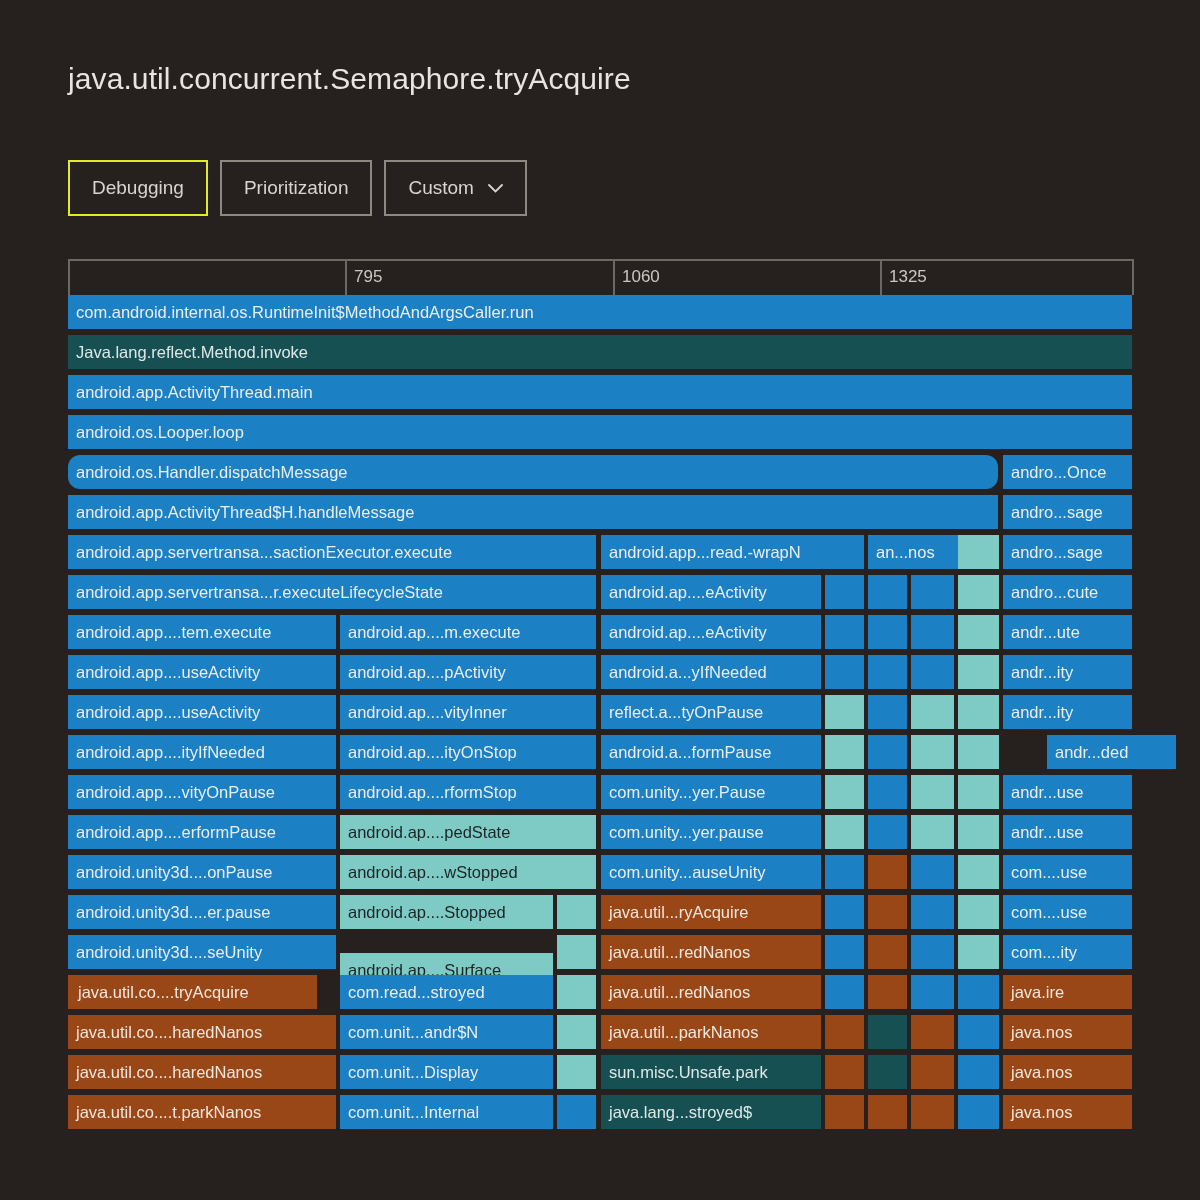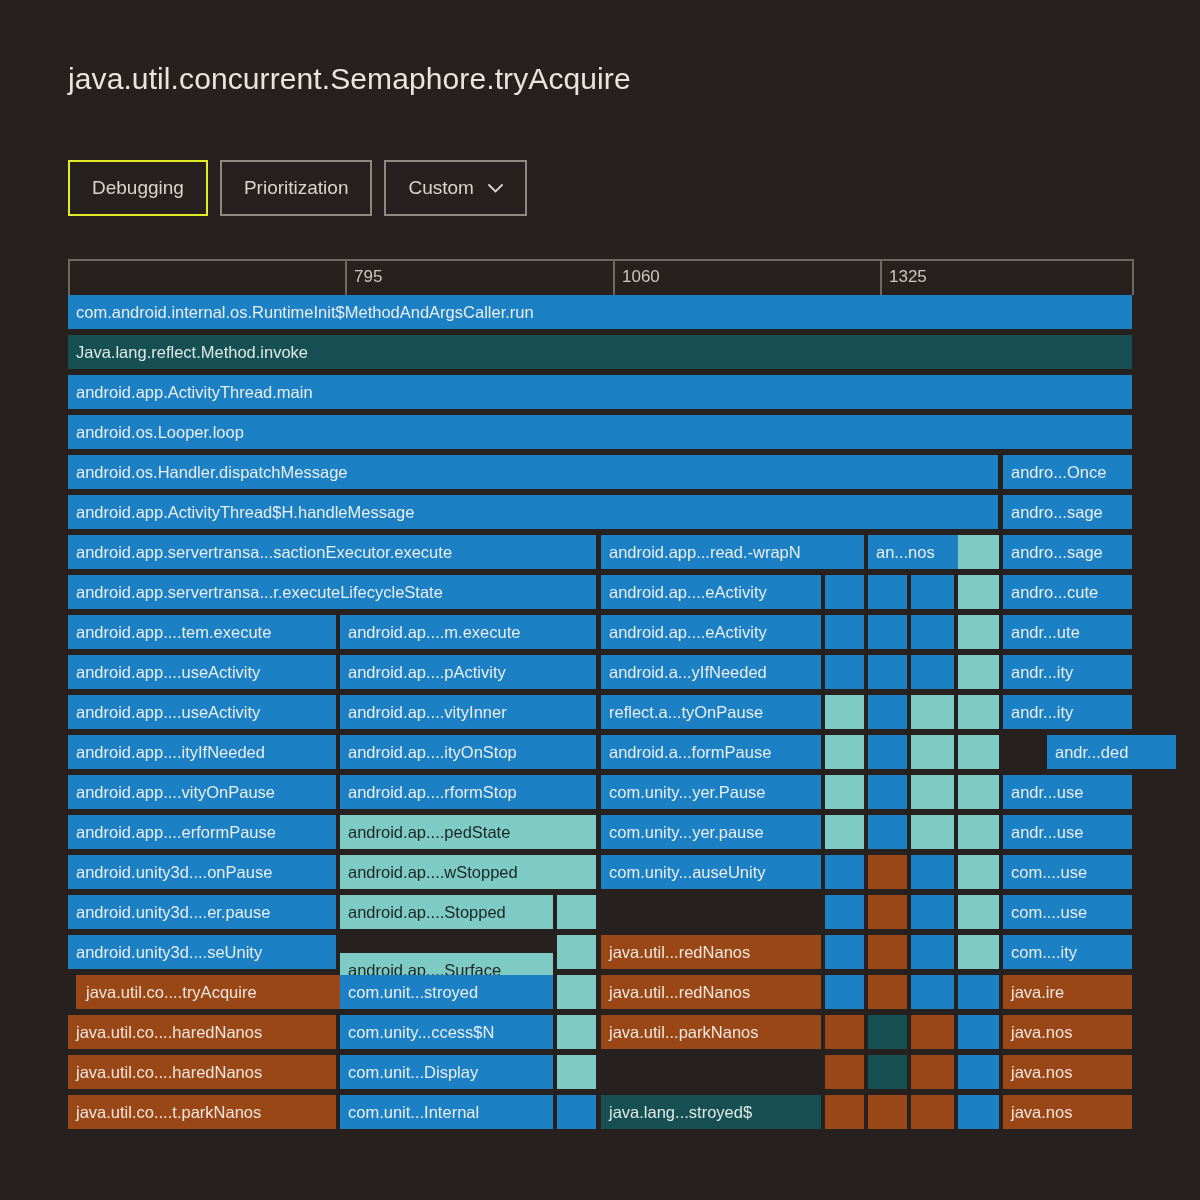--- a/index.html
+++ b/index.html
@@ -165,21 +165,21 @@
       <div class="frow">
         <div class="cell c-dteal" style="left: 0px; width: 1064px;">Java.lang.reflect.Method.invoke</div>
       </div>
       <div class="frow">
         <div class="cell c-blue" style="left: 0px; width: 1064px;">android.app.ActivityThread.main</div>
       </div>
       <div class="frow">
         <div class="cell c-blue" style="left: 0px; width: 1064px;">android.os.Looper.loop</div>
       </div>
       <div class="frow">
-        <div class="cell c-blue" style="left: 0px; width: 930px;">android.os.Handler.dispatchMessage</div>
+        <div class="cell c-blue" style="left: 0px; width: 930px; border-radius: 12px;">android.os.Handler.dispatchMessage</div>
         <div class="cell c-blue" style="left: 935px; width: 129px;">andro...Once</div>
       </div>
       <div class="frow">
         <div class="cell c-blue" style="left: 0px; width: 930px;">android.app.ActivityThread$H.handleMessage</div>
         <div class="cell c-blue" style="left: 935px; width: 129px;">andro...sage</div>
       </div>
       <div class="frow">
         <div class="cell c-blue" style="left: 0px; width: 528px;">android.app.servertransa...sactionExecutor.execute</div>
         <div class="cell c-blue" style="left: 533px; width: 263px;">android.app...read.-wrapN</div>
         <div class="cell c-blue" style="left: 800px; width: 90px;">an...nos</div>
@@ -262,63 +262,65 @@
         <div class="cell c-blue" style="left: 757px; width: 39px;"></div>
         <div class="cell c-brown" style="left: 800px; width: 39px;"></div>
         <div class="cell c-blue" style="left: 843px; width: 43px;"></div>
         <div class="cell c-teal" style="left: 890px; width: 41px;"></div>
         <div class="cell c-blue" style="left: 935px; width: 129px;">com....use</div>
       </div>
       <div class="frow">
         <div class="cell c-blue" style="left: 0px; width: 268px;">android.unity3d....er.pause</div>
         <div class="cell c-teal" style="left: 272px; width: 213px;">android.ap....Stopped</div>
         <div class="cell c-teal" style="left: 489px; width: 39px;"></div>
+        <div class="cell c-brown" style="left: 533px; width: 220px;">java.util...ryAcquire</div>
         <div class="cell c-blue" style="left: 757px; width: 39px;"></div>
         <div class="cell c-brown" style="left: 800px; width: 39px;"></div>
         <div class="cell c-blue" style="left: 843px; width: 43px;"></div>
         <div class="cell c-teal" style="left: 890px; width: 41px;"></div>
         <div class="cell c-blue" style="left: 935px; width: 129px;">com....use</div>
       </div>
       <div class="frow">
         <div class="cell c-blue" style="left: 0px; width: 268px;">android.unity3d....seUnity</div>
         <div class="cell c-teal" style="left: 272px; width: 213px; margin-top: 18px;">android.ap....Surface</div>
         <div class="cell c-teal" style="left: 489px; width: 39px;"></div>
         <div class="cell c-brown" style="left: 533px; width: 220px;">java.util...redNanos</div>
         <div class="cell c-blue" style="left: 757px; width: 39px;"></div>
         <div class="cell c-brown" style="left: 800px; width: 39px;"></div>
         <div class="cell c-blue" style="left: 843px; width: 43px;"></div>
         <div class="cell c-teal" style="left: 890px; width: 41px;"></div>
         <div class="cell c-blue" style="left: 935px; width: 129px;">com....ity</div>
       </div>
       <div class="frow">
-        <div class="cell c-brown" style="left: 8px; width: 268px; padding-left: 10px;">java.util.co....tryAcquire</div>
-        <div class="cell c-blue" style="left: 272px; width: 213px;">com.unit...stroyed</div>
+        <div class="cell c-brown" style="left: 0px; width: 249px; padding-left: 10px;">java.util.co....tryAcquire</div>
+        <div class="cell c-blue" style="left: 272px; width: 213px;">com.read...stroyed</div>
         <div class="cell c-teal" style="left: 489px; width: 39px;"></div>
         <div class="cell c-brown" style="left: 533px; width: 220px;">java.util...redNanos</div>
         <div class="cell c-blue" style="left: 757px; width: 39px;"></div>
         <div class="cell c-brown" style="left: 800px; width: 39px;"></div>
         <div class="cell c-blue" style="left: 843px; width: 43px;"></div>
         <div class="cell c-blue" style="left: 890px; width: 41px;"></div>
         <div class="cell c-brown" style="left: 935px; width: 129px;">java.ire</div>
       </div>
       <div class="frow">
         <div class="cell c-brown" style="left: 0px; width: 268px;">java.util.co....haredNanos</div>
-        <div class="cell c-blue" style="left: 272px; width: 213px;">com.unity...ccess$N</div>
+        <div class="cell c-blue" style="left: 272px; width: 213px;">com.unit...andr$N</div>
         <div class="cell c-teal" style="left: 489px; width: 39px;"></div>
         <div class="cell c-brown" style="left: 533px; width: 220px;">java.util...parkNanos</div>
         <div class="cell c-brown" style="left: 757px; width: 39px;"></div>
         <div class="cell c-dteal" style="left: 800px; width: 39px;"></div>
         <div class="cell c-brown" style="left: 843px; width: 43px;"></div>
         <div class="cell c-blue" style="left: 890px; width: 41px;"></div>
         <div class="cell c-brown" style="left: 935px; width: 129px;">java.nos</div>
       </div>
       <div class="frow">
         <div class="cell c-brown" style="left: 0px; width: 268px;">java.util.co....haredNanos</div>
         <div class="cell c-blue" style="left: 272px; width: 213px;">com.unit...Display</div>
         <div class="cell c-teal" style="left: 489px; width: 39px;"></div>
+        <div class="cell c-dteal" style="left: 533px; width: 220px;">sun.misc.Unsafe.park</div>
         <div class="cell c-brown" style="left: 757px; width: 39px;"></div>
         <div class="cell c-dteal" style="left: 800px; width: 39px;"></div>
         <div class="cell c-brown" style="left: 843px; width: 43px;"></div>
         <div class="cell c-blue" style="left: 890px; width: 41px;"></div>
         <div class="cell c-brown" style="left: 935px; width: 129px;">java.nos</div>
       </div>
       <div class="frow">
         <div class="cell c-brown" style="left: 0px; width: 268px;">java.util.co....t.parkNanos</div>
         <div class="cell c-blue" style="left: 272px; width: 213px;">com.unit...Internal</div>
         <div class="cell c-blue" style="left: 489px; width: 39px;"></div>

